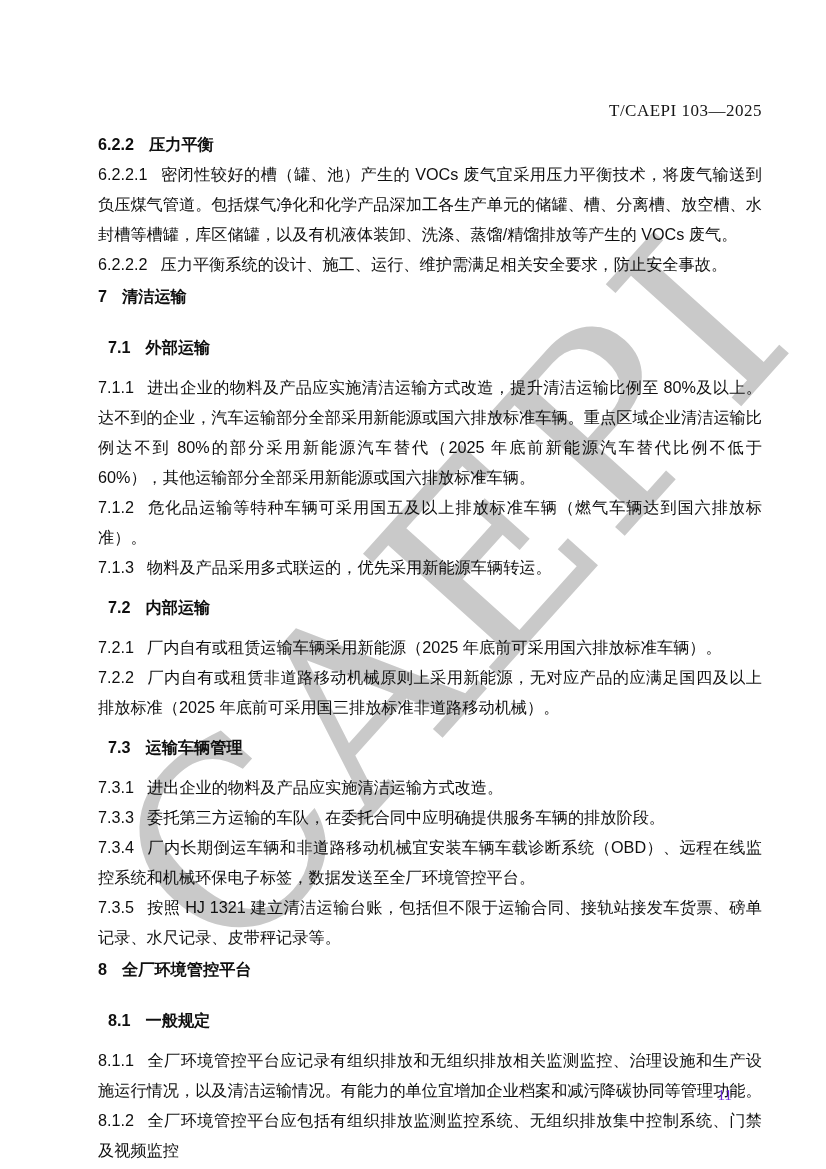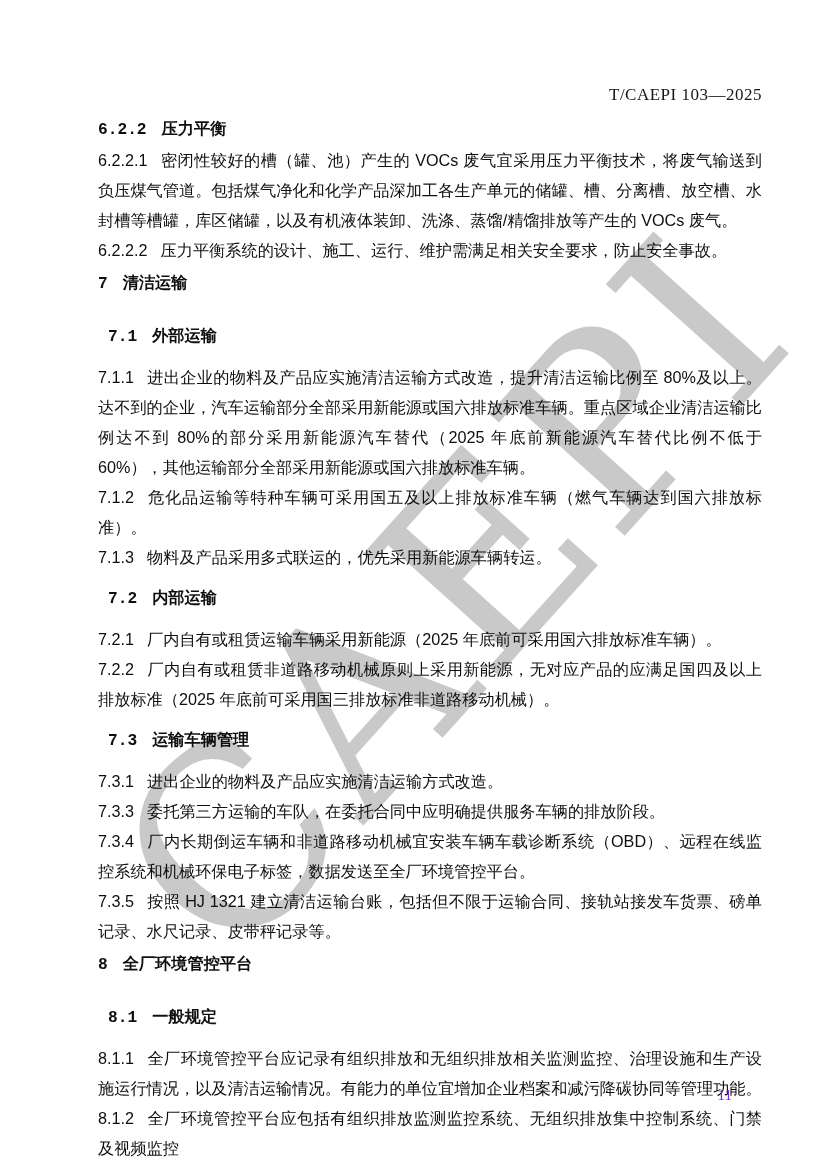--- a/index.html
+++ b/index.html
@@ -22,21 +22,21 @@
     font-weight: normal;
     letter-spacing: 6px;
     color: #c9c9c9;
     white-space: nowrap;
     z-index: 0;
     user-select: none;
   }
   .content {
     position: absolute;
     left: 98px;
-    top: 84px;
+    top: 100px;
     width: 664px;
     z-index: 1;
   }
   .doc-header {
     text-align: right;
     font-size: 17px;
     line-height: 22px;
     letter-spacing: 0.5px;
     color: #151515;
     margin-bottom: 7px;
@@ -45,21 +45,21 @@
     font-size: 16.2px;
     line-height: 30px;
     margin: 0;
     color: #0f0f0f;
   }
   .h {
     font-family: "Liberation Sans", "DejaVu Sans", sans-serif;
     font-weight: bold;
   }
   .h .num {
-    font-family: Liberation Mono, monospace;
+    font-family: Liberation Sans, sans-serif;
     font-weight: bold;
     margin-right: 15px;
   }
   .h1 { margin: 2px 0 21px 0; }
   .h2 { margin: 10px; }
   .h3 { margin: 0; }
   .para {
     font-family: Liberation Sans, sans-serif;
     text-align: justify;
     text-justify: inter-ideograph;

